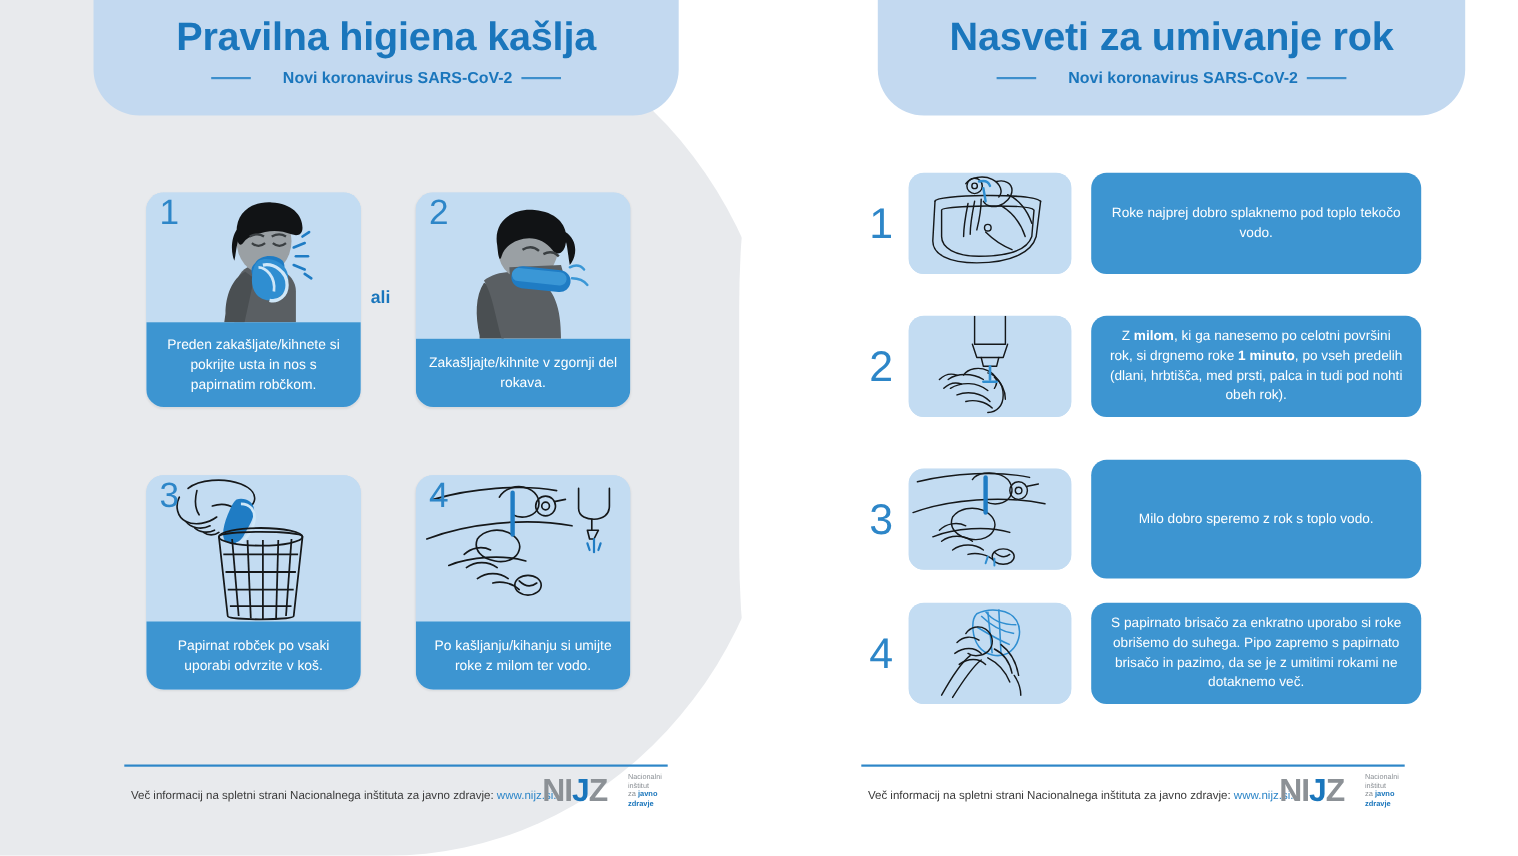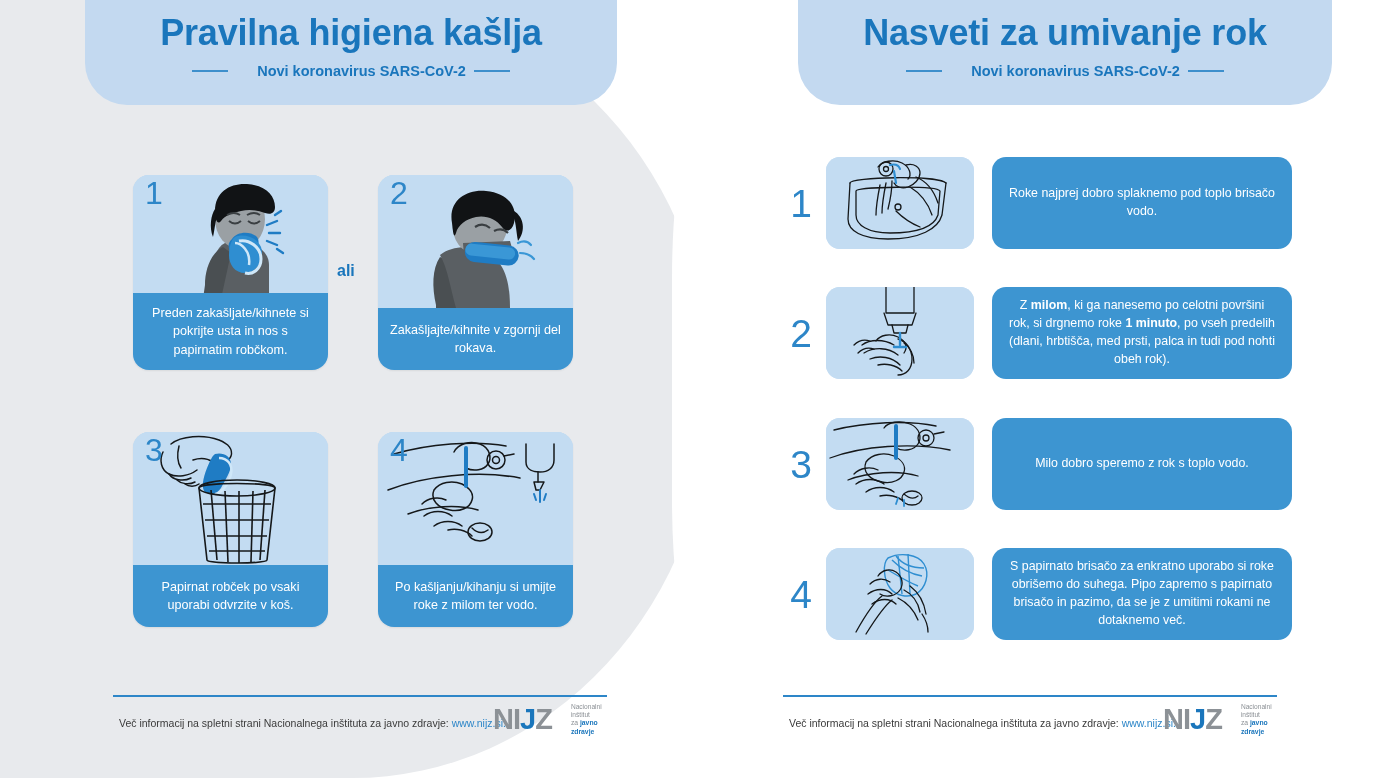--- a/index.html
+++ b/index.html
@@ -103,21 +103,21 @@
     width:148px; height:92px; border-radius:14px;
     background:#c3dcf2; margin-left:4px; position:relative; overflow:hidden;
   }
   .rtext{
     margin-left:18px; background:#3d95d1; color:#fff;
     border-radius:14px; display:flex; align-items:center; justify-content:center;
     text-align:center; font-size:12.4px; line-height:1.45; padding:10px 16px;
   }
   #rrow1{ left:780px; top:157px; } #rrow1 .rtext{ width:300px; height:92px; }
   #rrow2{ left:780px; top:287px; } #rrow2 .rtext{ width:300px; height:92px;justify-content:flex-end; }
-  #rrow3{ left:780px; top:418px; } #rrow3 .rtext{ width:300px; height:92px; }
+  #rrow3{ left:780px; top:418px; } #rrow3 .rtext{ width:300px; height:108px; }
   #rrow4{ left:780px; top:548px; } #rrow4 .rtext{ width:300px; height:92px; }
 
   
   .footer{ position:absolute; height:60px; }
   .footer .fline{ position:absolute; left:0; top:0; height:1.5px; background:#2d86c8; }
   .footer .ftext{
     position:absolute; left:6px; top:22px;
     font-size:10.5px; color:#3a3a3a; white-space:nowrap;
   }
   .footer .flink{ color:#2d86c8; }
@@ -336,21 +336,21 @@
           <path d="M90 20 C100 24 108 34 112 46"></path>
           <path d="M84 30 C94 36 102 46 106 58"></path>
           <path d="M70 54 C76 60 84 66 94 70"></path>
         </g>
         <g stroke="#2f8ed1" stroke-width="2.2" stroke-linecap="round" fill="none">
           <path d="M68 14 L70 26"></path>
             <path d="M64 8 q8 -2 10 4"></path>
         </g>
       </svg>
     </div>
-    <div class="rtext">Roke najprej dobro splaknemo pod toplo brisačo vodo.</div>
+    <div class="rtext">Roke najprej dobro splaknemo pod toplo tekočo vodo.</div>
   </div>
 
   <div class="rrow" id="rrow2">
     <div class="rnum">2</div>
     <div class="rpic">
       <svg viewBox="0 0 148 92" width="148" height="92">
         <rect width="148" height="92" fill="#c3dcf2"></rect>
         <g fill="none" stroke="#15181a" stroke-width="1.3" stroke-linecap="round" stroke-linejoin="round">
           <path d="M60 0 L60 26 L88 26 L88 0"></path>
           <path d="M58 26 L62 38 L86 38 L90 26"></path>

